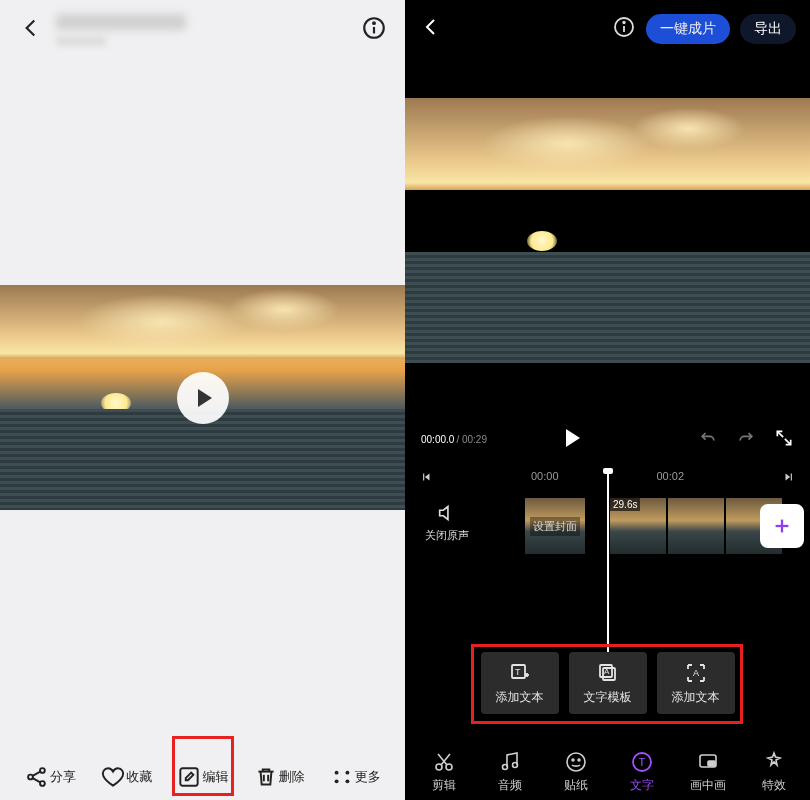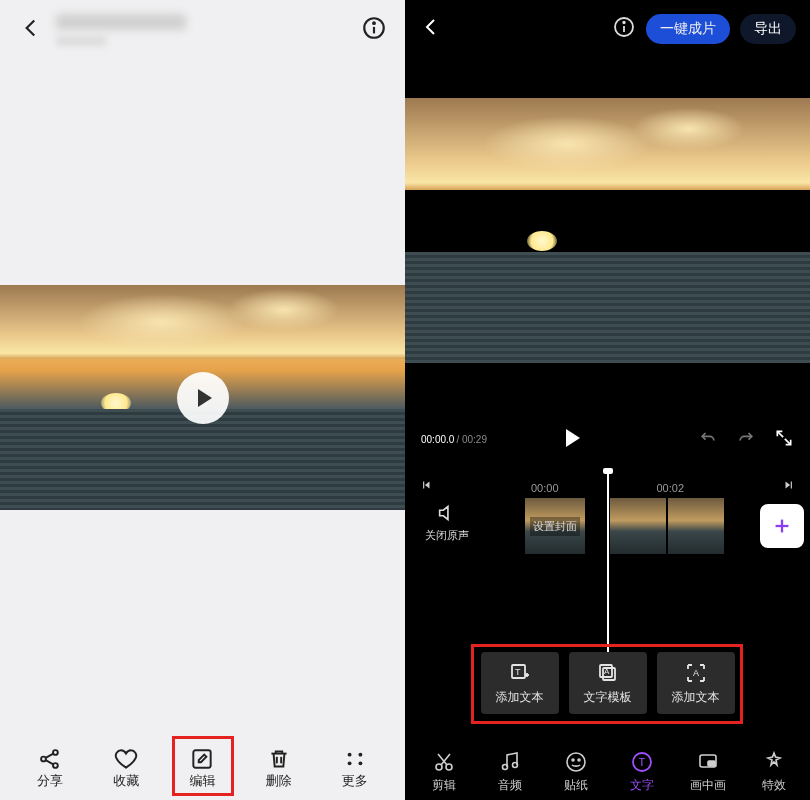--- a/index.html
+++ b/index.html
@@ -28,21 +28,21 @@
     linear-gradient(to bottom,#9d7951 0%,#eac78a 40%,#f9e6a6 55%,#d69d52 60%, transparent 60%);
   }
   .l-sun { position:absolute; top:48%; left:25%; width:30px; height:20px; background: radial-gradient(circle,#fff8cf 0%,#ffe98e 60%, transparent 100%); border-radius:50%; }
   .l-sea { position:absolute; bottom:0; left:0; width:100%; height:45%; background:
     repeating-linear-gradient(180deg,#3d4d52 0 3px,#2e3c41 3px 6px);
   }
   .l-play { position:absolute; top:50%; left:50%; transform:translate(-50%,-50%); width:52px; height:52px; border-radius:50%; background: rgba(255,255,255,.92); display:flex; align-items:center; justify-content:center; }
   .l-play::after { content:""; border-left:14px solid #333; border-top:9px solid transparent; border-bottom:9px solid transparent; margin-left:4px; }
 
   .l-bottombar { position:absolute; bottom:10px; left:0; width:100%; display:flex; justify-content:space-around; padding: 0 12px; }
-  .l-btn { display:flex; flex-direction:column; align-items:center; color:#222; font-size:13px; }
+  .l-btn { display:flex; flex-direction:row; align-items:center; color:#222; font-size:13px; }
   .l-btn svg { width:26px; height:26px; }
   .hl-red { position:absolute; border:3px solid #e62221; pointer-events:none; }
   .hl-left { bottom:4px; left:172px; width:62px; height:60px; }
 
   
   .r-top { display:flex; align-items:center; gap:10px; padding:14px 14px 6px; }
   .r-top .spacer { flex:1; }
   .r-back svg, .r-info svg { width:24px; height:24px; }
   .pill { border-radius: 18px; padding:6px 14px; font-size:14px; }
   .pill-gray { background:#1d4ed8; color:#eee; }
@@ -53,21 +53,21 @@
 
   .r-timebar { position:absolute; top:428px; left:0; width:100%; display:flex; align-items:center; padding:0 16px; font-size:10px; }
   .r-time-cur { color:#fff; }
   .r-time-dur { color:#8a8a8a; margin-left:2px; }
   .r-timebar .sp { flex:1; }
   .r-play2 { margin-left: -20px; }
   .r-play2::after { content:""; display:inline-block; border-left:14px solid #fff; border-top:9px solid transparent; border-bottom:9px solid transparent; }
   .r-undo svg, .r-redo svg, .r-full svg { width:20px; height:20px; }
   .r-ctrl { margin-left:18px; color:#777; }
 
-  .r-ruler { position:absolute; top:470px; left:0; width:100%; height:24px; display:flex; align-items:flex-end; justify-content:space-between; padding:0 14px; font-size:11px; color:#9a9a9a; }
+  .r-ruler { position:absolute; top:470px; left:0; width:100%; height:24px; display:flex; align-items:flex-start; justify-content:space-between; padding:0 14px; font-size:11px; color:#9a9a9a; }
   .r-ruler .skipL svg, .r-ruler .skipR svg { width:14px; height:14px; }
 
   .r-track-area { position:absolute; top:496px; left:0; width:100%; height:80px; }
   .r-mute { position:absolute; left:20px; top:6px; text-align:center; color:#ddd; font-size:11px; }
   .r-mute svg { width:22px; height:22px; display:block; margin:0 auto 4px; }
   .r-cover { position:absolute; left:92px; top:2px; width:60px; height:56px; background:#2a3236; display:flex; align-items:center; justify-content:center; font-size:11px; color:#ddd;
     background-image: linear-gradient(to bottom,#6d5a3f 0%,#c09b5f 40%,#3a4649 60%,#232c2f 100%); margin-left: 28px; }
   .r-cover span { background:rgba(0,0,0,.35); padding:2px 3px; }
   .r-clips { position:absolute; left:205px; top:2px; display:flex; gap:2px; }
   .r-clip { width:56px; height:56px; background-image: linear-gradient(to bottom,#6d5a3f 0%,#c09b5f 40%,#3a4649 60%,#232c2f 100%); position:relative; }
@@ -231,20 +231,23 @@
     <div class="r-mute">
       <svg viewBox="0 0 24 24" fill="none" stroke="#ddd" stroke-width="1.8">
           <path d="M4 9v6h4l5 4V5L8 9H4z"></path>
         </svg>
       <span>关闭原声</span>
     </div>
     <div class="r-cover">
         <span>设置封面</span>
       </div>
     <div class="r-clips">
+      <div class="r-clip">
+          <span class="badge">29.6s</span>
+        </div>
       <div class="r-clip"></div>
       <div class="r-clip"></div>
     </div>
     <div class="r-add">
       <svg viewBox="0 0 24 24" stroke="#8b3ff0" stroke-width="2.5">
           <line x1="12" y1="5" x2="12" y2="19"></line>
           <line x1="5" y1="12" x2="19" y2="12"></line>
         </svg>
     </div>
   </div>

